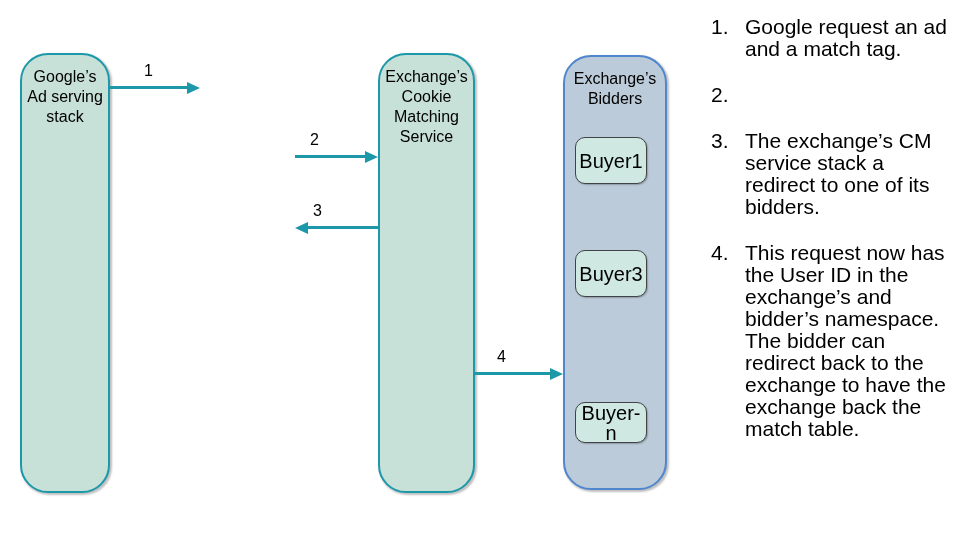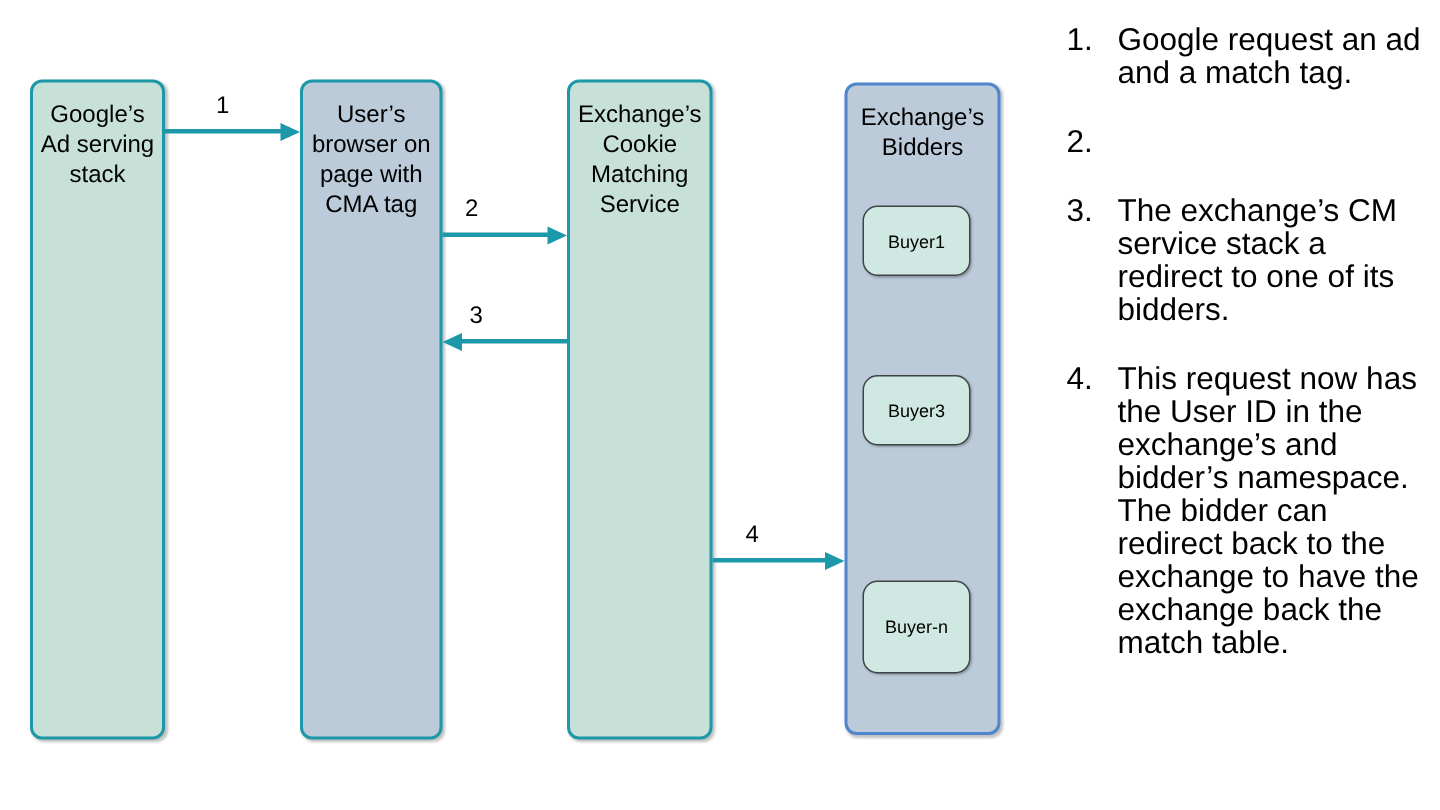--- a/index.html
+++ b/index.html
@@ -15,21 +15,21 @@
   .canvas {
     position: relative;
     width: 960px;
     height: 540px;
   }
 
   
   .node {
     position: absolute;
     box-sizing: border-box;
-    border-radius: 8px;
+    border-radius: 28px;
     border: 2px solid var(--teal);
     text-align: center;
     padding-top: 12px;
     font-size: 16px;
     line-height: 20px;
     box-shadow: 1.5px 1.5px 2px rgba(0,0,0,0.25);
   }
   .node-label {
     display: block;
     white-space: pre-line;
@@ -46,27 +46,27 @@
     left: 10px;
     width: 72px;
     height: 47px;
     box-sizing: border-box;
     background: var(--buyer-fill);
     border: 1px solid var(--buyer-border);
     border-radius: 10px;
     display: flex;
     align-items: center;
     justify-content: center;
-    font-size: 12px;
+    font-size: 20px;
     box-shadow: 1px 1px 1.5px rgba(0,0,0,0.25);
   }
   #buyer-1 { top: 80px; }
   #buyer-2 { top: 136px; }
   #buyer-3 { top: 193px; align-items: center; }
-  #buyer-n { top: 330px; height: 62px; }
+  #buyer-n { top: 345px; height: 41px; }
 
   
   .arrow { position: absolute; height: 34px; }
   .arrow-line {
     position: absolute;
     top: 24px;
     height: 3px;
     background: var(--teal);
   }
   .arrow-right .arrow-line { left: 0; right: 11px; }
@@ -120,26 +120,20 @@
 <body>
 
 <div class="canvas">
 
   <div class="node" id="node-google">
     <span class="node-label">Google’s
 Ad serving
 stack</span>
   </div>
 
-  <div class="node" id="node-browser">
-    <span class="node-label">User’s
-browser on
-page with
-CMA tag</span>
-  </div>
 
   <div class="node" id="node-cms">
     <span class="node-label">Exchange’s
 Cookie
 Matching
 Service</span>
   </div>
 
   <div class="node" id="node-bidders">
     <span class="node-label">Exchange’s

